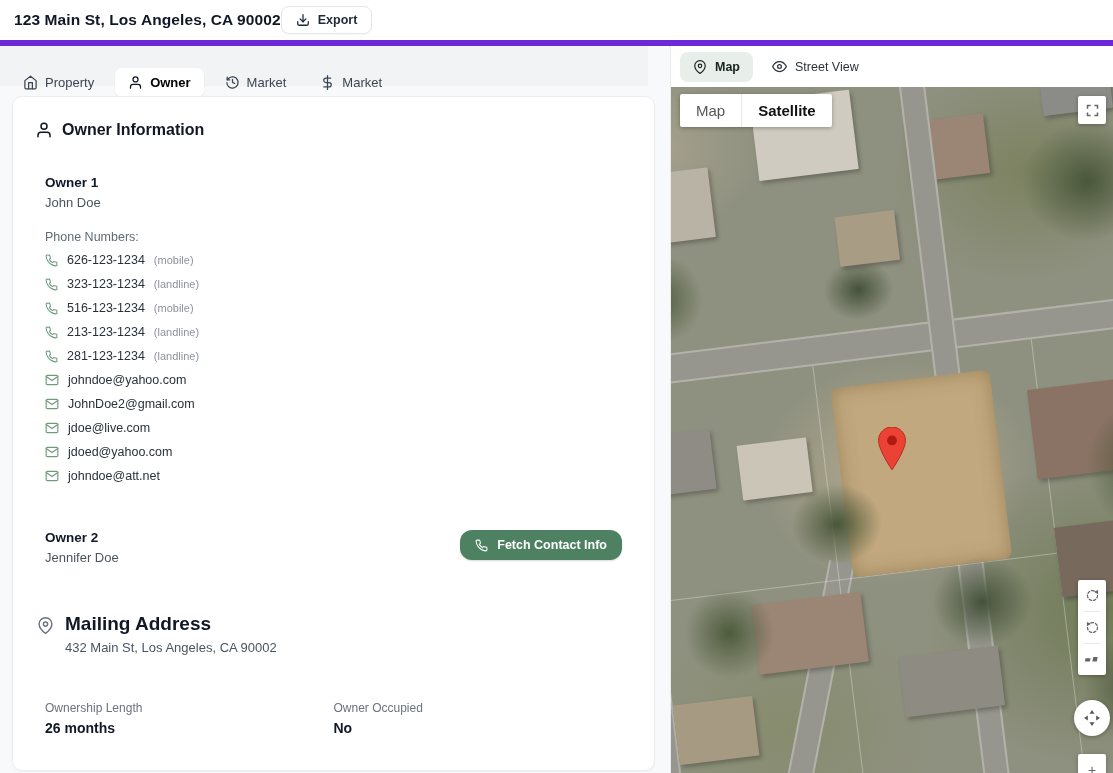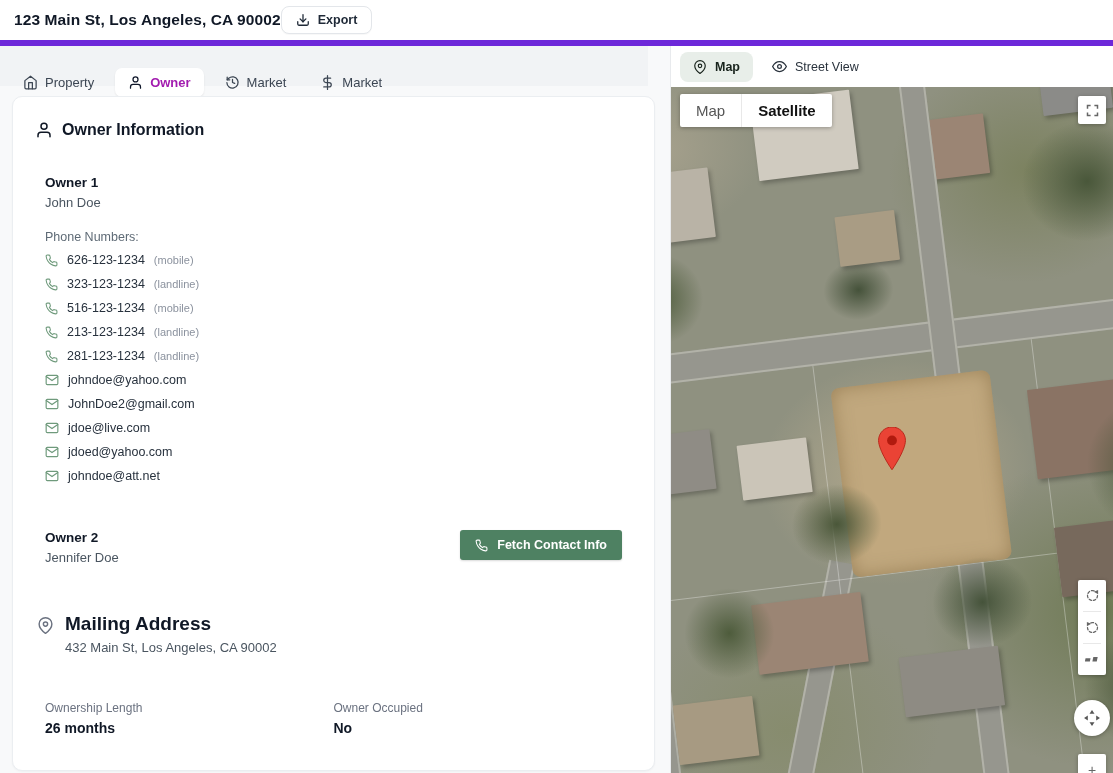--- a/index.html
+++ b/index.html
@@ -19,39 +19,39 @@
   .body { flex:1; display:flex; min-height:0; }
   .left { width:670px; flex:0 0 670px; display:flex; flex-direction:column; background:#f8f9fa; }
   .right { flex:1; display:flex; flex-direction:column; border-left:1px solid #e8eaed; background:#fff; }
 
   
   .tabstrip { height:40px; flex:0 0 40px; background:#f1f3f5; display:flex; align-items:center;
               gap:8px; padding:0 0 0 10px; width:648px; }
   .tab { display:flex; align-items:flex-end; gap:7px; padding:7px 13px; border-radius:7px; font-size:13px;
          color:#3c4653; cursor:pointer;margin-top:32px; }
   .tab svg { stroke:#3c4653; }
-  .tab.active { background:#fff; color:#a21caf; font-weight:600; box-shadow:0 1px 2px rgba(0,0,0,.08); }
+  .tab.active { background:#fff; color:#000000; font-weight:600; box-shadow:0 1px 2px rgba(0,0,0,.08); }
   .tab.active svg { stroke:#0f172a; }
 
   
   .content { flex:1; padding:10px 15px 2px 12px; min-height:0; }
   .card { background:#fff; border:1px solid #ebeef1; border-radius:10px; height:100%;
           box-shadow:0 1px 2px rgba(16,24,40,.04); padding:24px 22px; overflow:hidden; }
   .card-title { display:flex; align-items:center; gap:9px; font-size:16px; font-weight:600; color:#101826; }
   .owner-section { margin:36px 10px 0 10px; }
   .owner-label { font-size:13.5px; font-weight:bold; color:#101826; }
   .owner-name { font-size:13px; color:#4a5560; margin-top:5px; }
   .list-label { font-size:12.5px; color:#5f6b76; margin:20px 0 4px 0; }
   .contact-row { display:flex; align-items:center; gap:9px; padding:5px 0; }
   .contact-row svg { flex:0 0 auto; }
   .contact-value { font-size:12.5px; color:#27313d; }
   .contact-type { font-size:11px; color:#8b929e; }
   .owner2-row { display:flex; justify-content:space-between; align-items:flex-start; margin:42px 10px 0 10px; }
   .fetch-btn { display:flex; align-items:center; gap:9px; background:#4e8162; color:#fff; border:none;
-               border-radius:3px; padding:8px 15px; font-size:12.5px; font-weight:bold; cursor:pointer;
+               border-radius:12px; padding:8px 15px; font-size:12.5px; font-weight:bold; cursor:pointer;
                box-shadow:0 1px 2px rgba(0,0,0,.15); font-family:"Liberation Sans",sans-serif; }
   .mailing { display:flex; gap:11px; margin:48px 10px 0 2px; align-items:flex-start; }
   .mailing-label { font-size:19px; font-weight:bold; color:#101826; }
   .mailing-addr { font-size:13px; color:#4a5560; margin-top:5px; }
   .stats { display:flex; margin:46px 10px 0 10px; }
   .stat { width:308px; }
   .stat-label { font-size:12px; color:#6b7280; }
   .stat-value { font-size:14px; font-weight:bold; color:#101826; margin-top:5px; }
 
   

